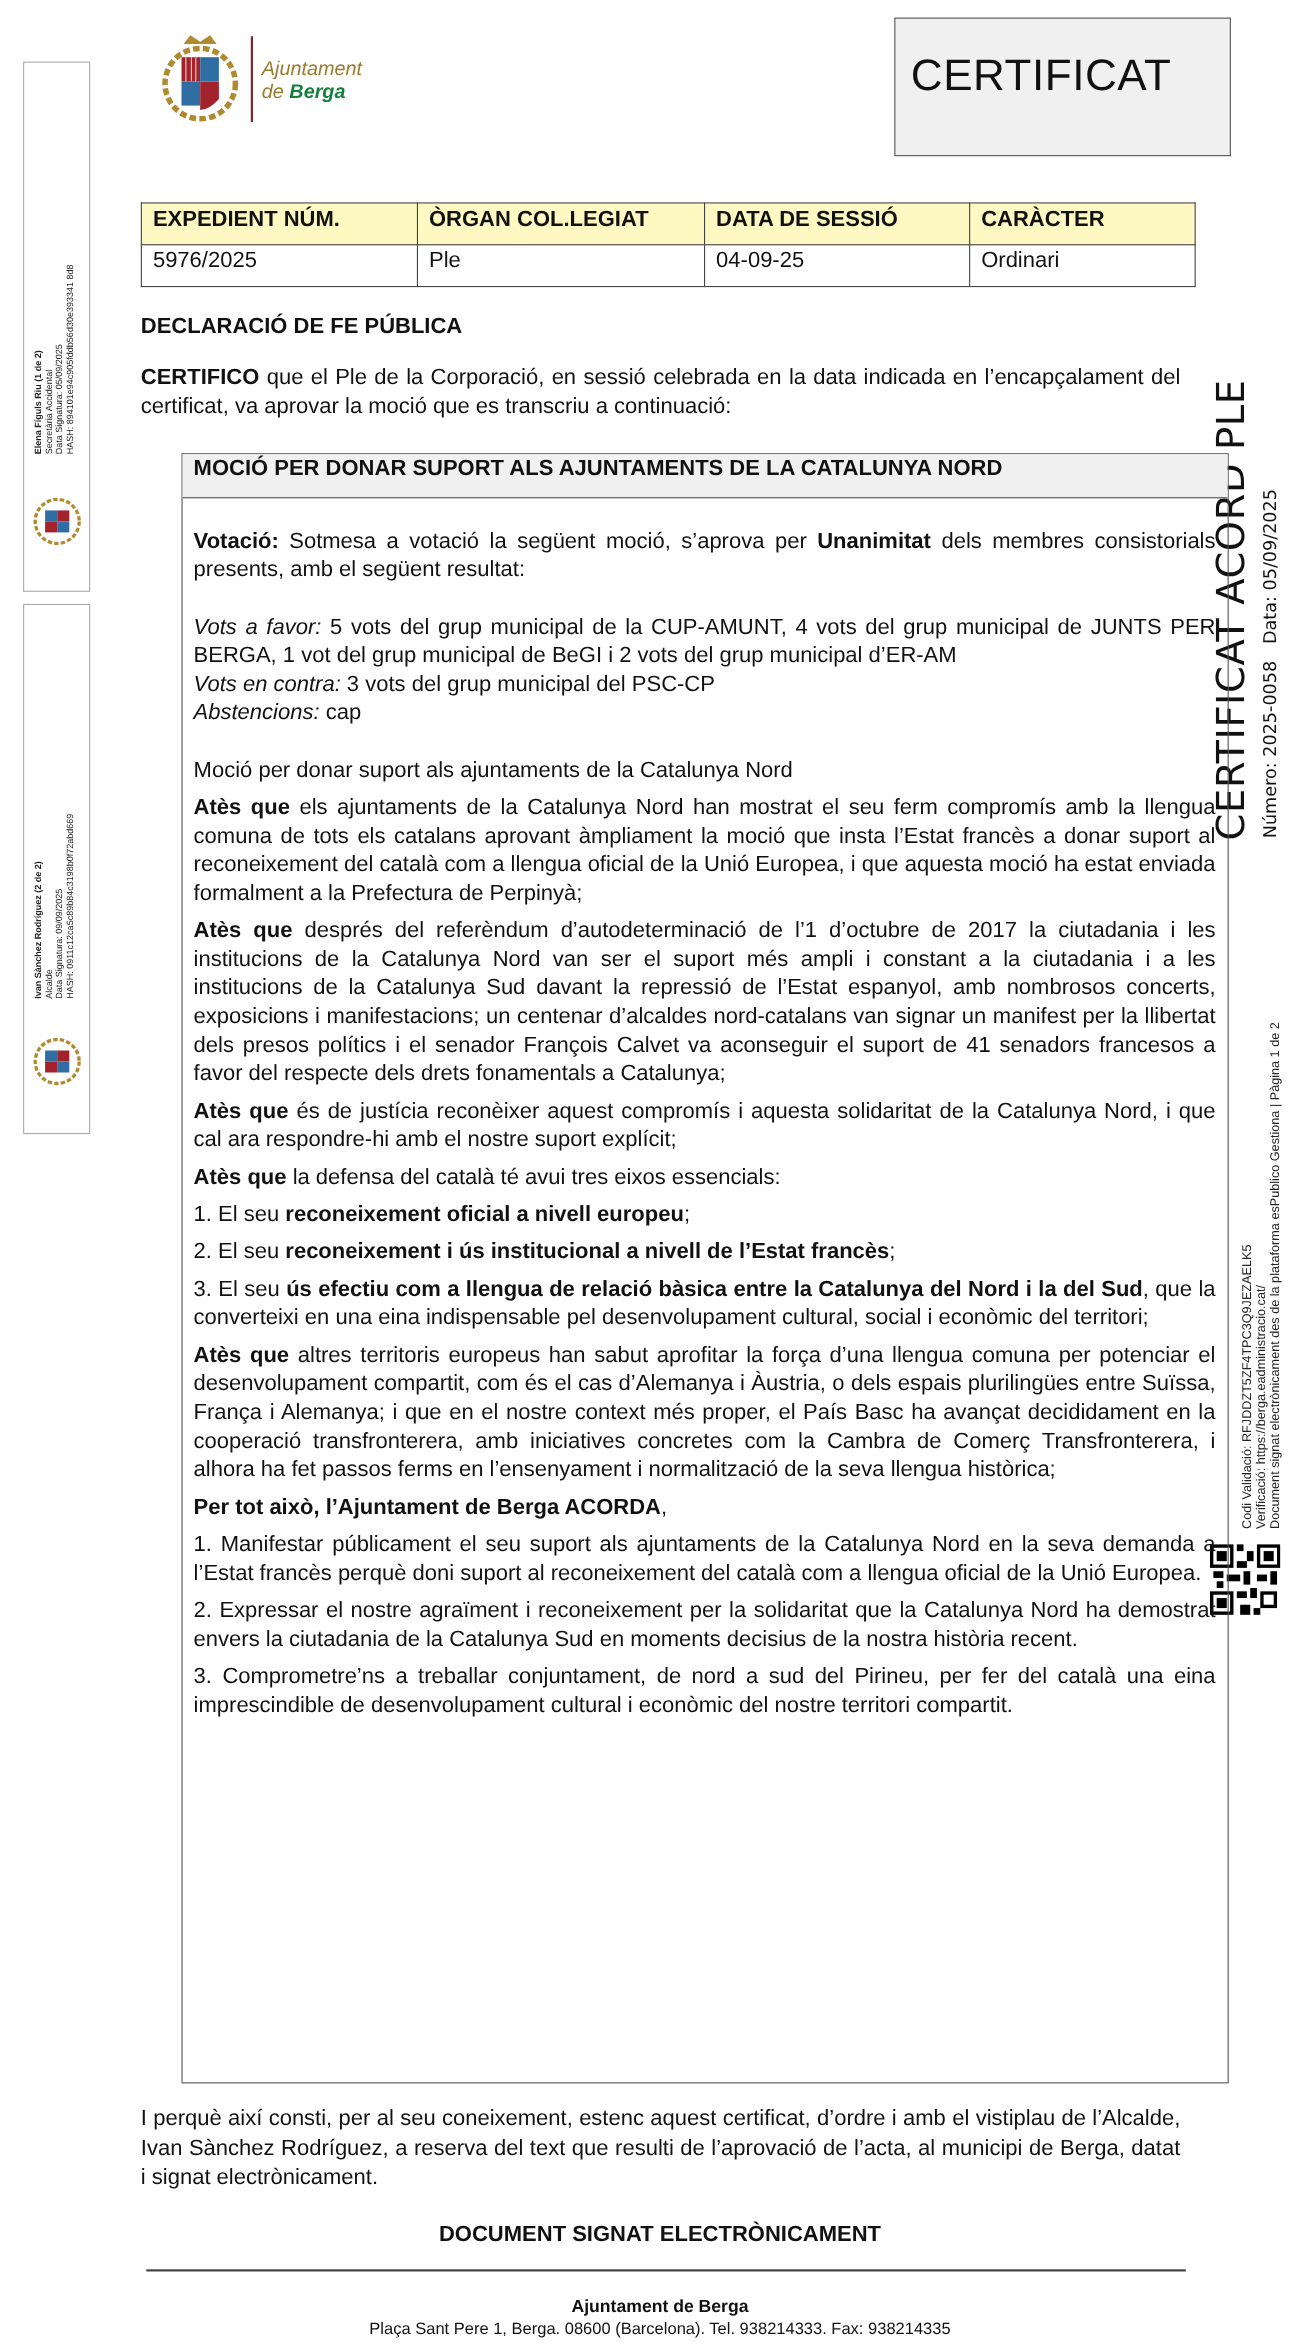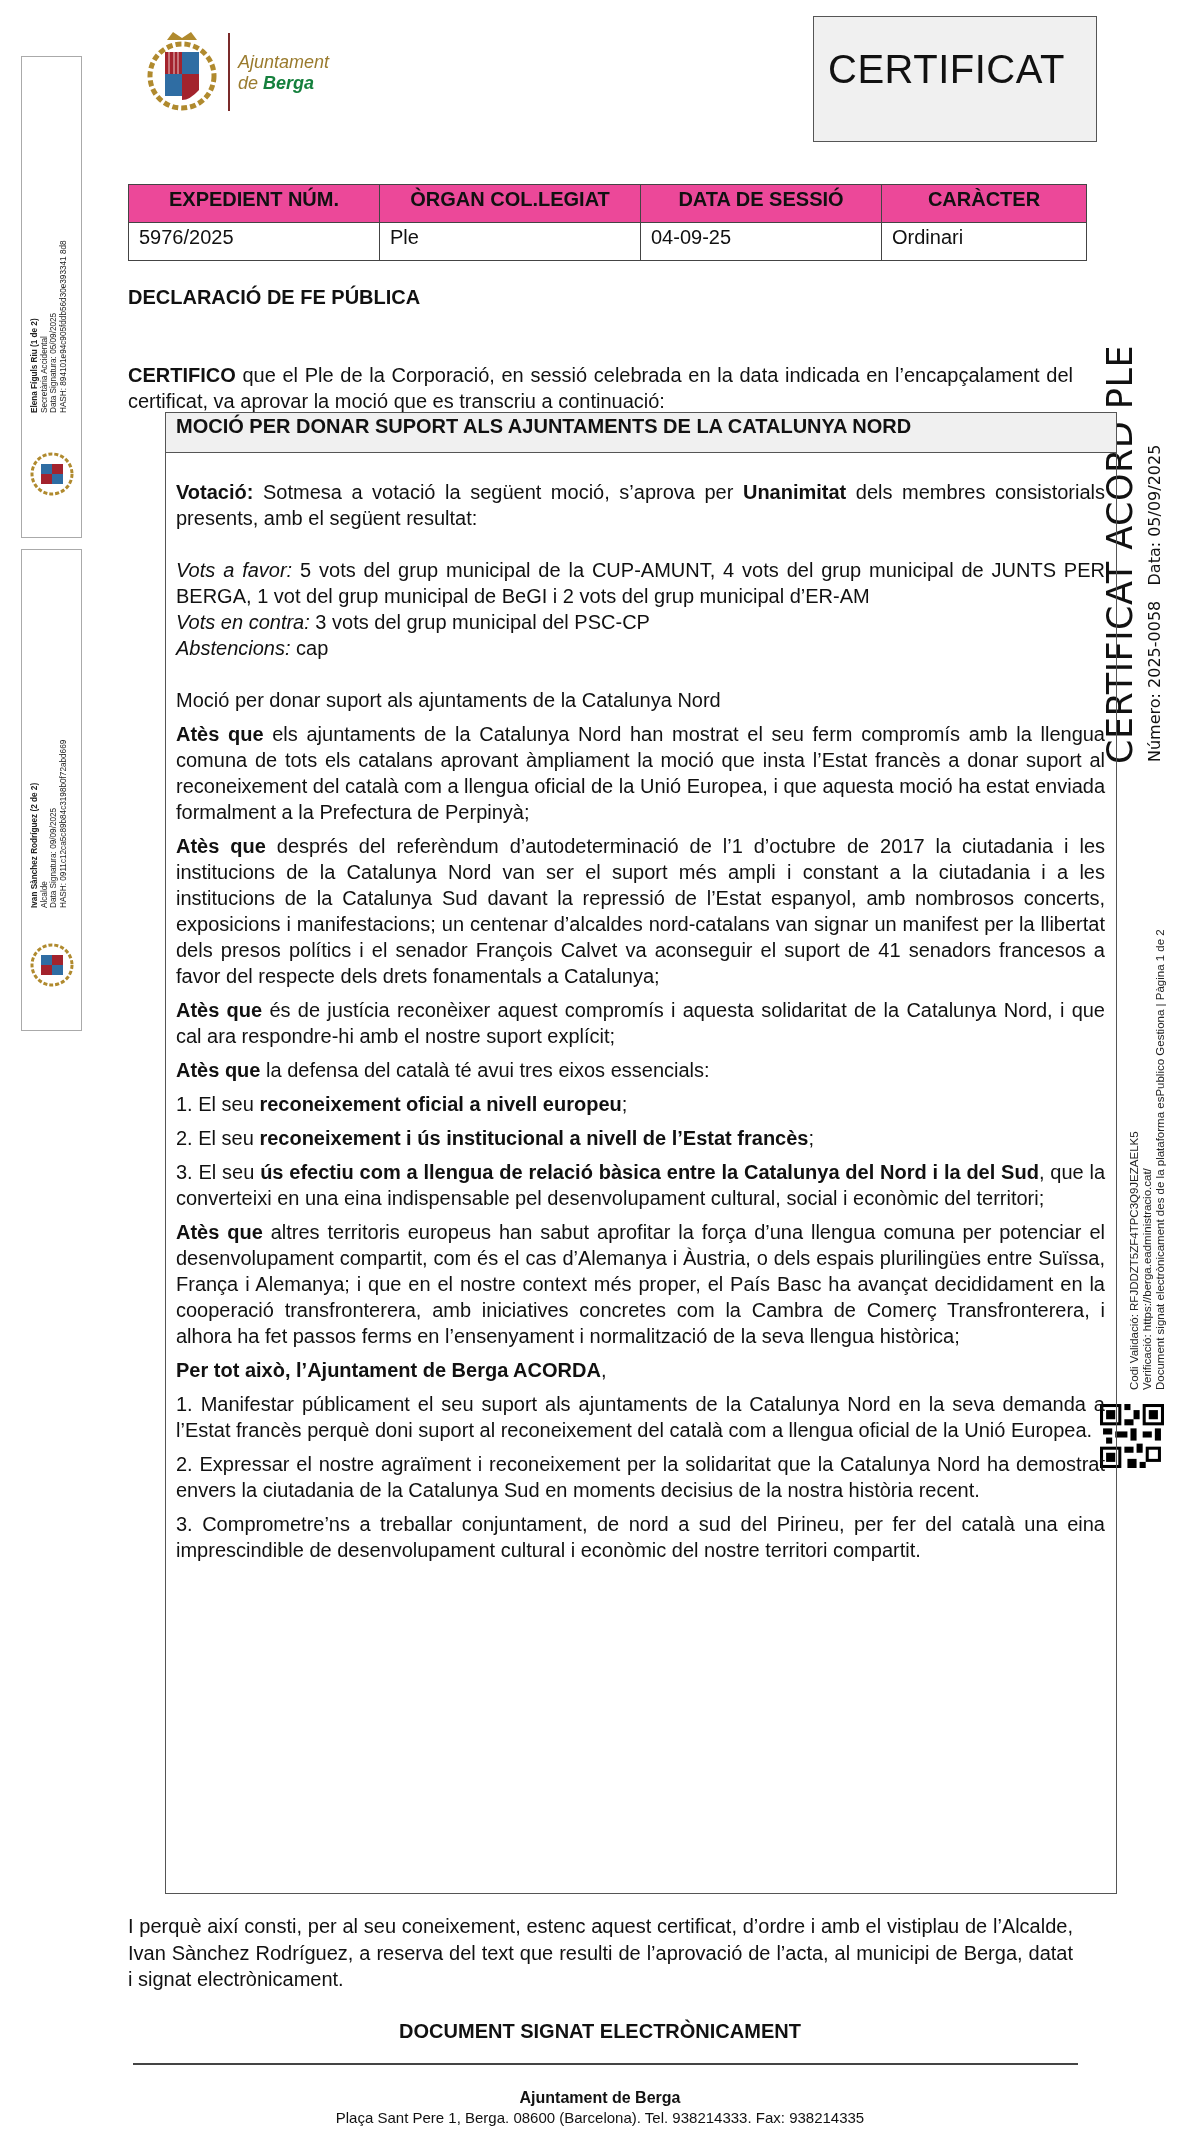--- a/index.html
+++ b/index.html
@@ -4,21 +4,21 @@
 <style>
   html, body { margin:0; padding:0; background:#fff; }
   body { width:1192px; height:2132px; position:relative; overflow:hidden;
          font-family:"Liberation Sans", sans-serif; color:#111; }
   .abs { position:absolute; }
   .logo-text { left:238px; top:52px; font-size:18px; line-height:21px; color:#9a7b2e;font-style:italic; }
   .logo-text b { color:#15803d; font-weight:bold; }
   .logo-bar { left:228px; top:33px; width:2px; height:78px; background:#7a2a2a; }
 
   
-  .cert-box { left:813px; top:16px; width:284px; height:126px; background:#f0f0f0;
+  .cert-box { left:813px; top:16px; width:306px; height:126px; background:#f0f0f0;
               border:1px solid #555; box-sizing:border-box; }
   .cert-box span { position:absolute; left:14px; top:30px; font-size:40px; letter-spacing:0.5px; }
 
   
   .sig-box { left:21px; width:61px; border:1px solid #aaa; box-sizing:border-box; }
   .sig-text { position:absolute; transform-origin:left top; transform:rotate(-90deg);
               font-size:8.2px; line-height:9.5px; white-space:nowrap; color:#222; }
   .sig-text b { font-weight:bold; }
   .seal { position:absolute; left:7px; width:46px; height:46px; }
 
@@ -27,24 +27,24 @@
                font-family:"DejaVu Sans", sans-serif; font-size:35px; white-space:nowrap; letter-spacing:0.5px;}
   .right-small { left:1145px; top:762px; transform-origin:left top; transform:rotate(-90deg);
                font-family:"DejaVu Sans", sans-serif; font-size:16px; white-space:nowrap; }
   .right-verif { left:1128px; top:1390px; transform-origin:left top; transform:rotate(-90deg);
                font-size:11.5px; line-height:13px; white-space:nowrap; color:#222; }
   .qr { left:1100px; top:1400px; width:64px; height:72px; }
 
   
   table.info { position:absolute; left:128px; top:184px; width:959px; border-collapse:collapse; font-size:20px; }
   table.info td { border:1px solid #444; padding:3px 10px 4px 10px; height:30px; vertical-align:top; }
-  table.info tr.head td { background:#ec4899; font-weight:bold;text-align:center; }
+  table.info tr.head td { background:#fef9c3; font-weight:bold; }
 
   .h-decl { left:128px; top:286px; font-size:20px; font-weight:bold; }
-  .p-cert { left:128px; top:330px; width:945px; font-size:20px; line-height:26px; text-align:justify;margin-top:32px; }
+  .p-cert { left:128px; top:330px; width:945px; font-size:20px; line-height:26px; text-align:justify; }
 
   
   .motion { left:128px; top:412px; width:952px; height:1482px; border:1px solid #555; box-sizing:border-box;margin-left:37px; }
   .motion-head { left:0; top:0; right:0; height:39px; background:#f0f0f0; border-bottom:1px solid #555; }
   .motion-head span { position:absolute; left:10px; top:2px; font-size:20px; font-weight:bold; }
   .mbody { position:absolute; left:10px; top:66px; width:929px; font-size:20px; line-height:26px; }
   .mbody p { margin:0 0 8px 0; text-align:justify; }
   .mbody .gap { height:26px; }
   .mbody .nomargin { margin:0; }
 

